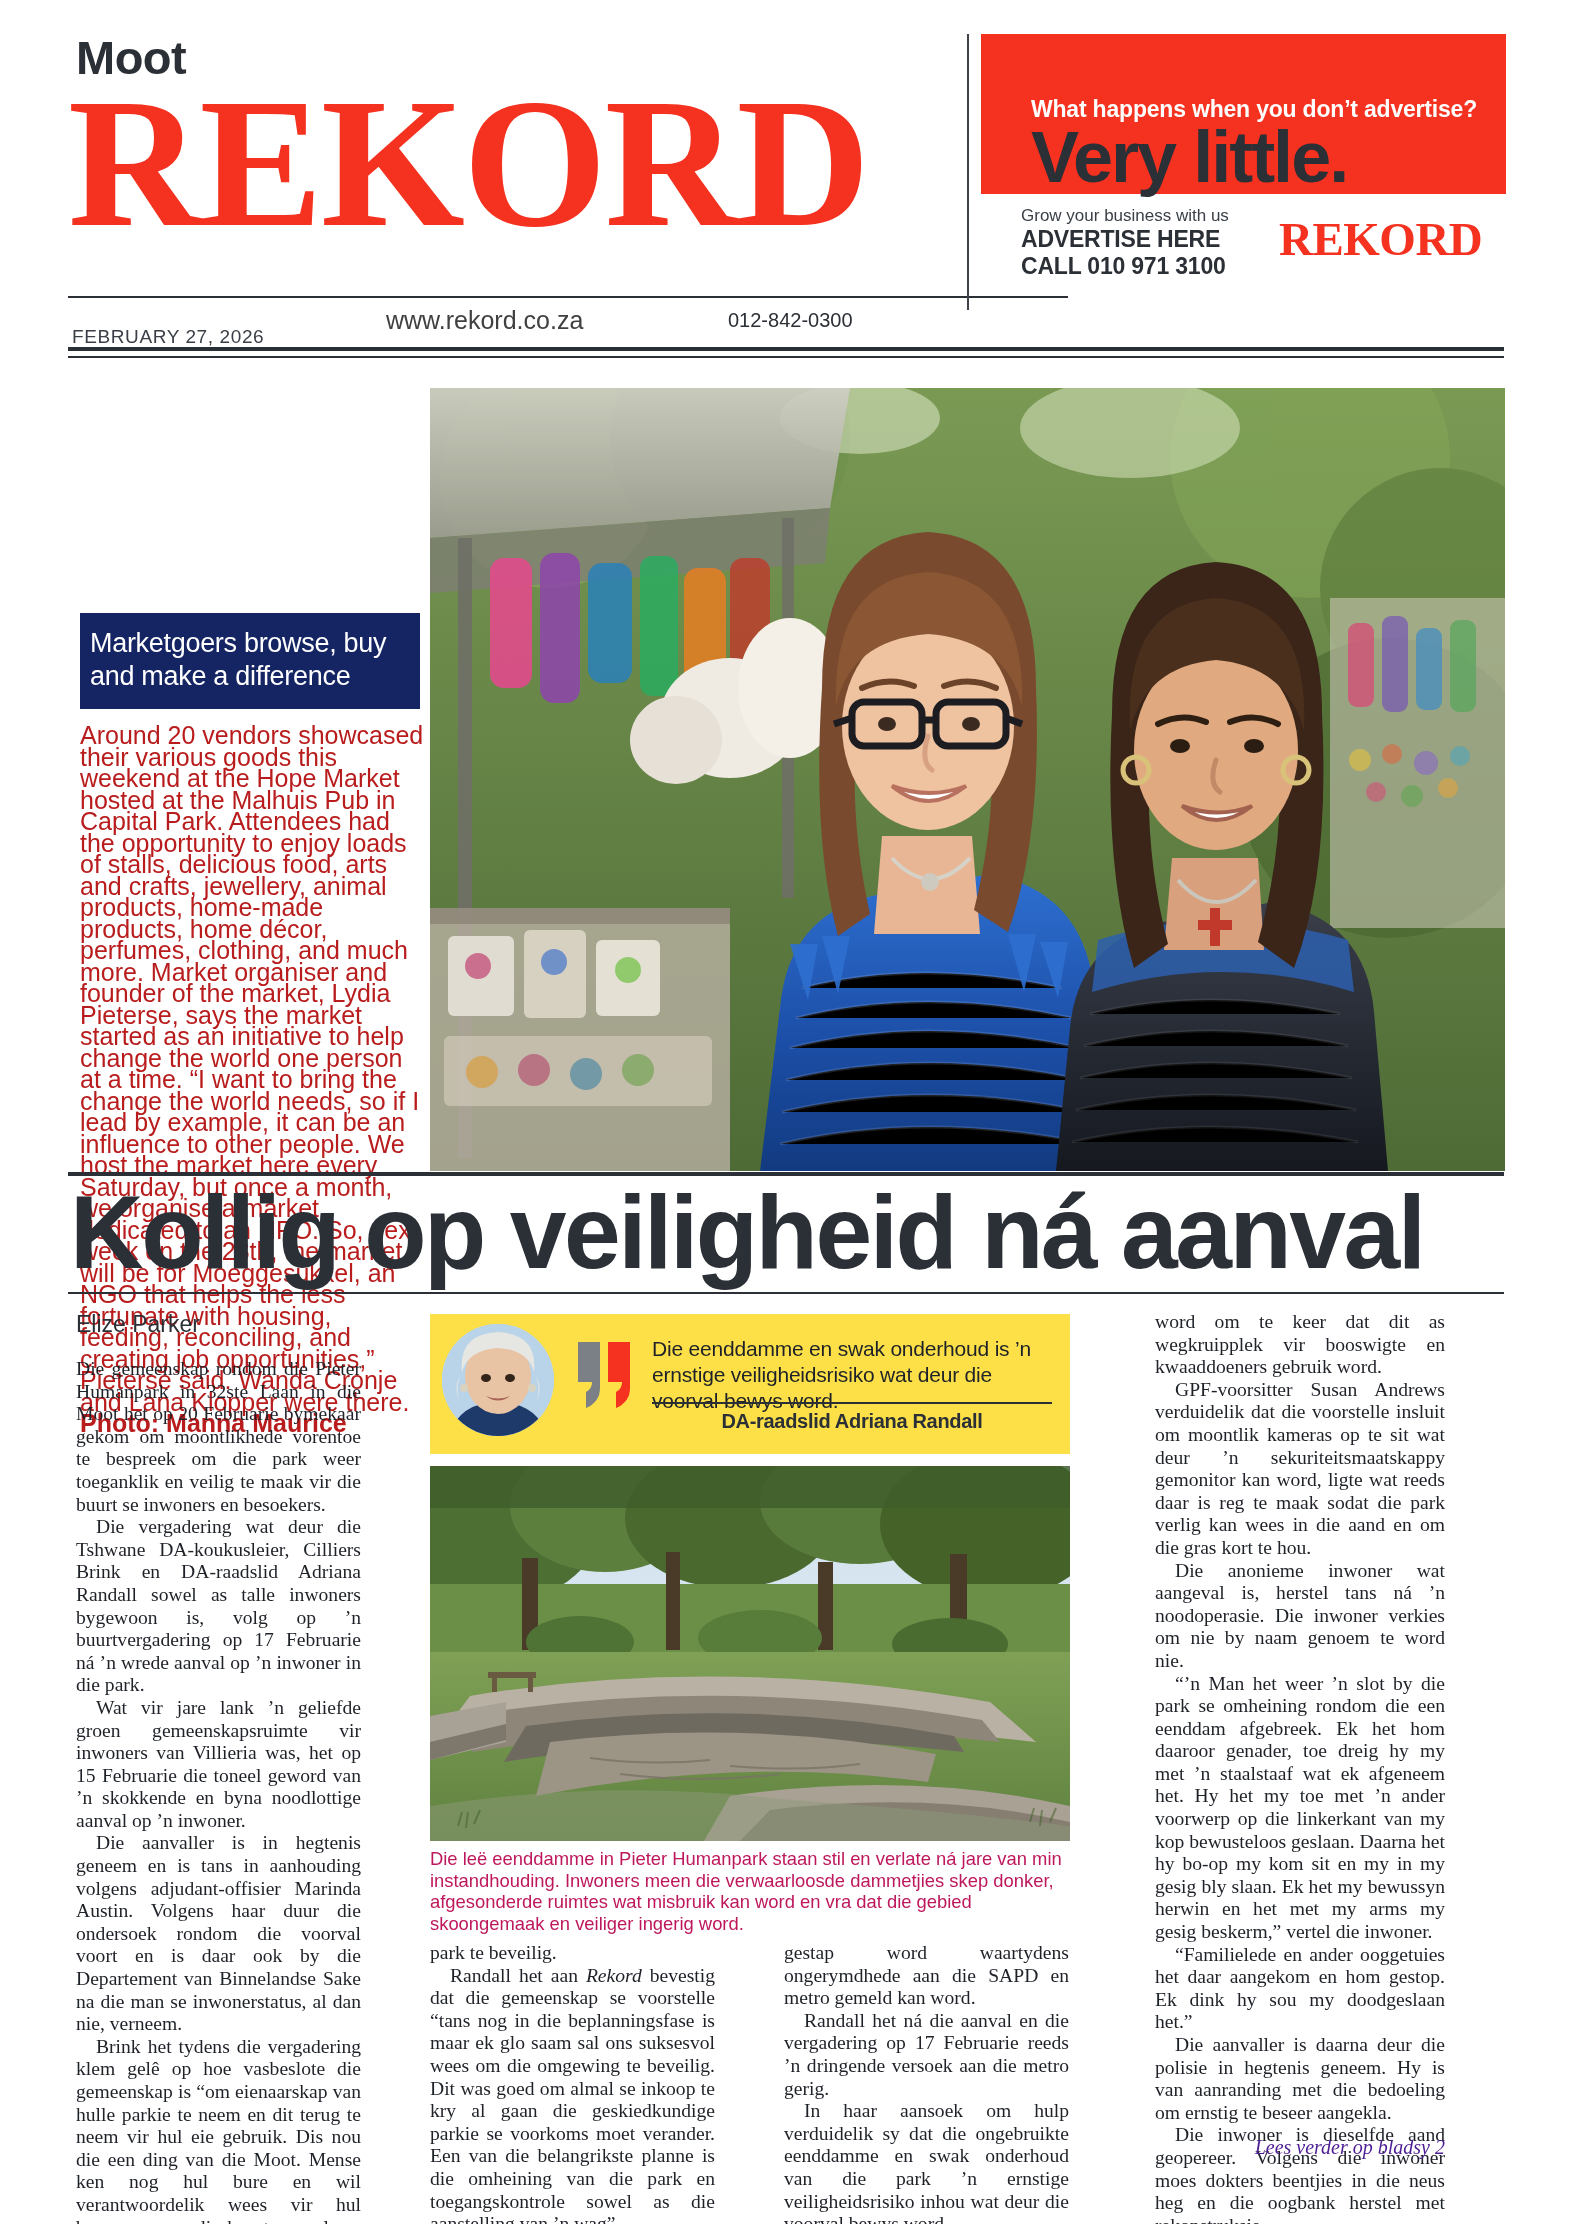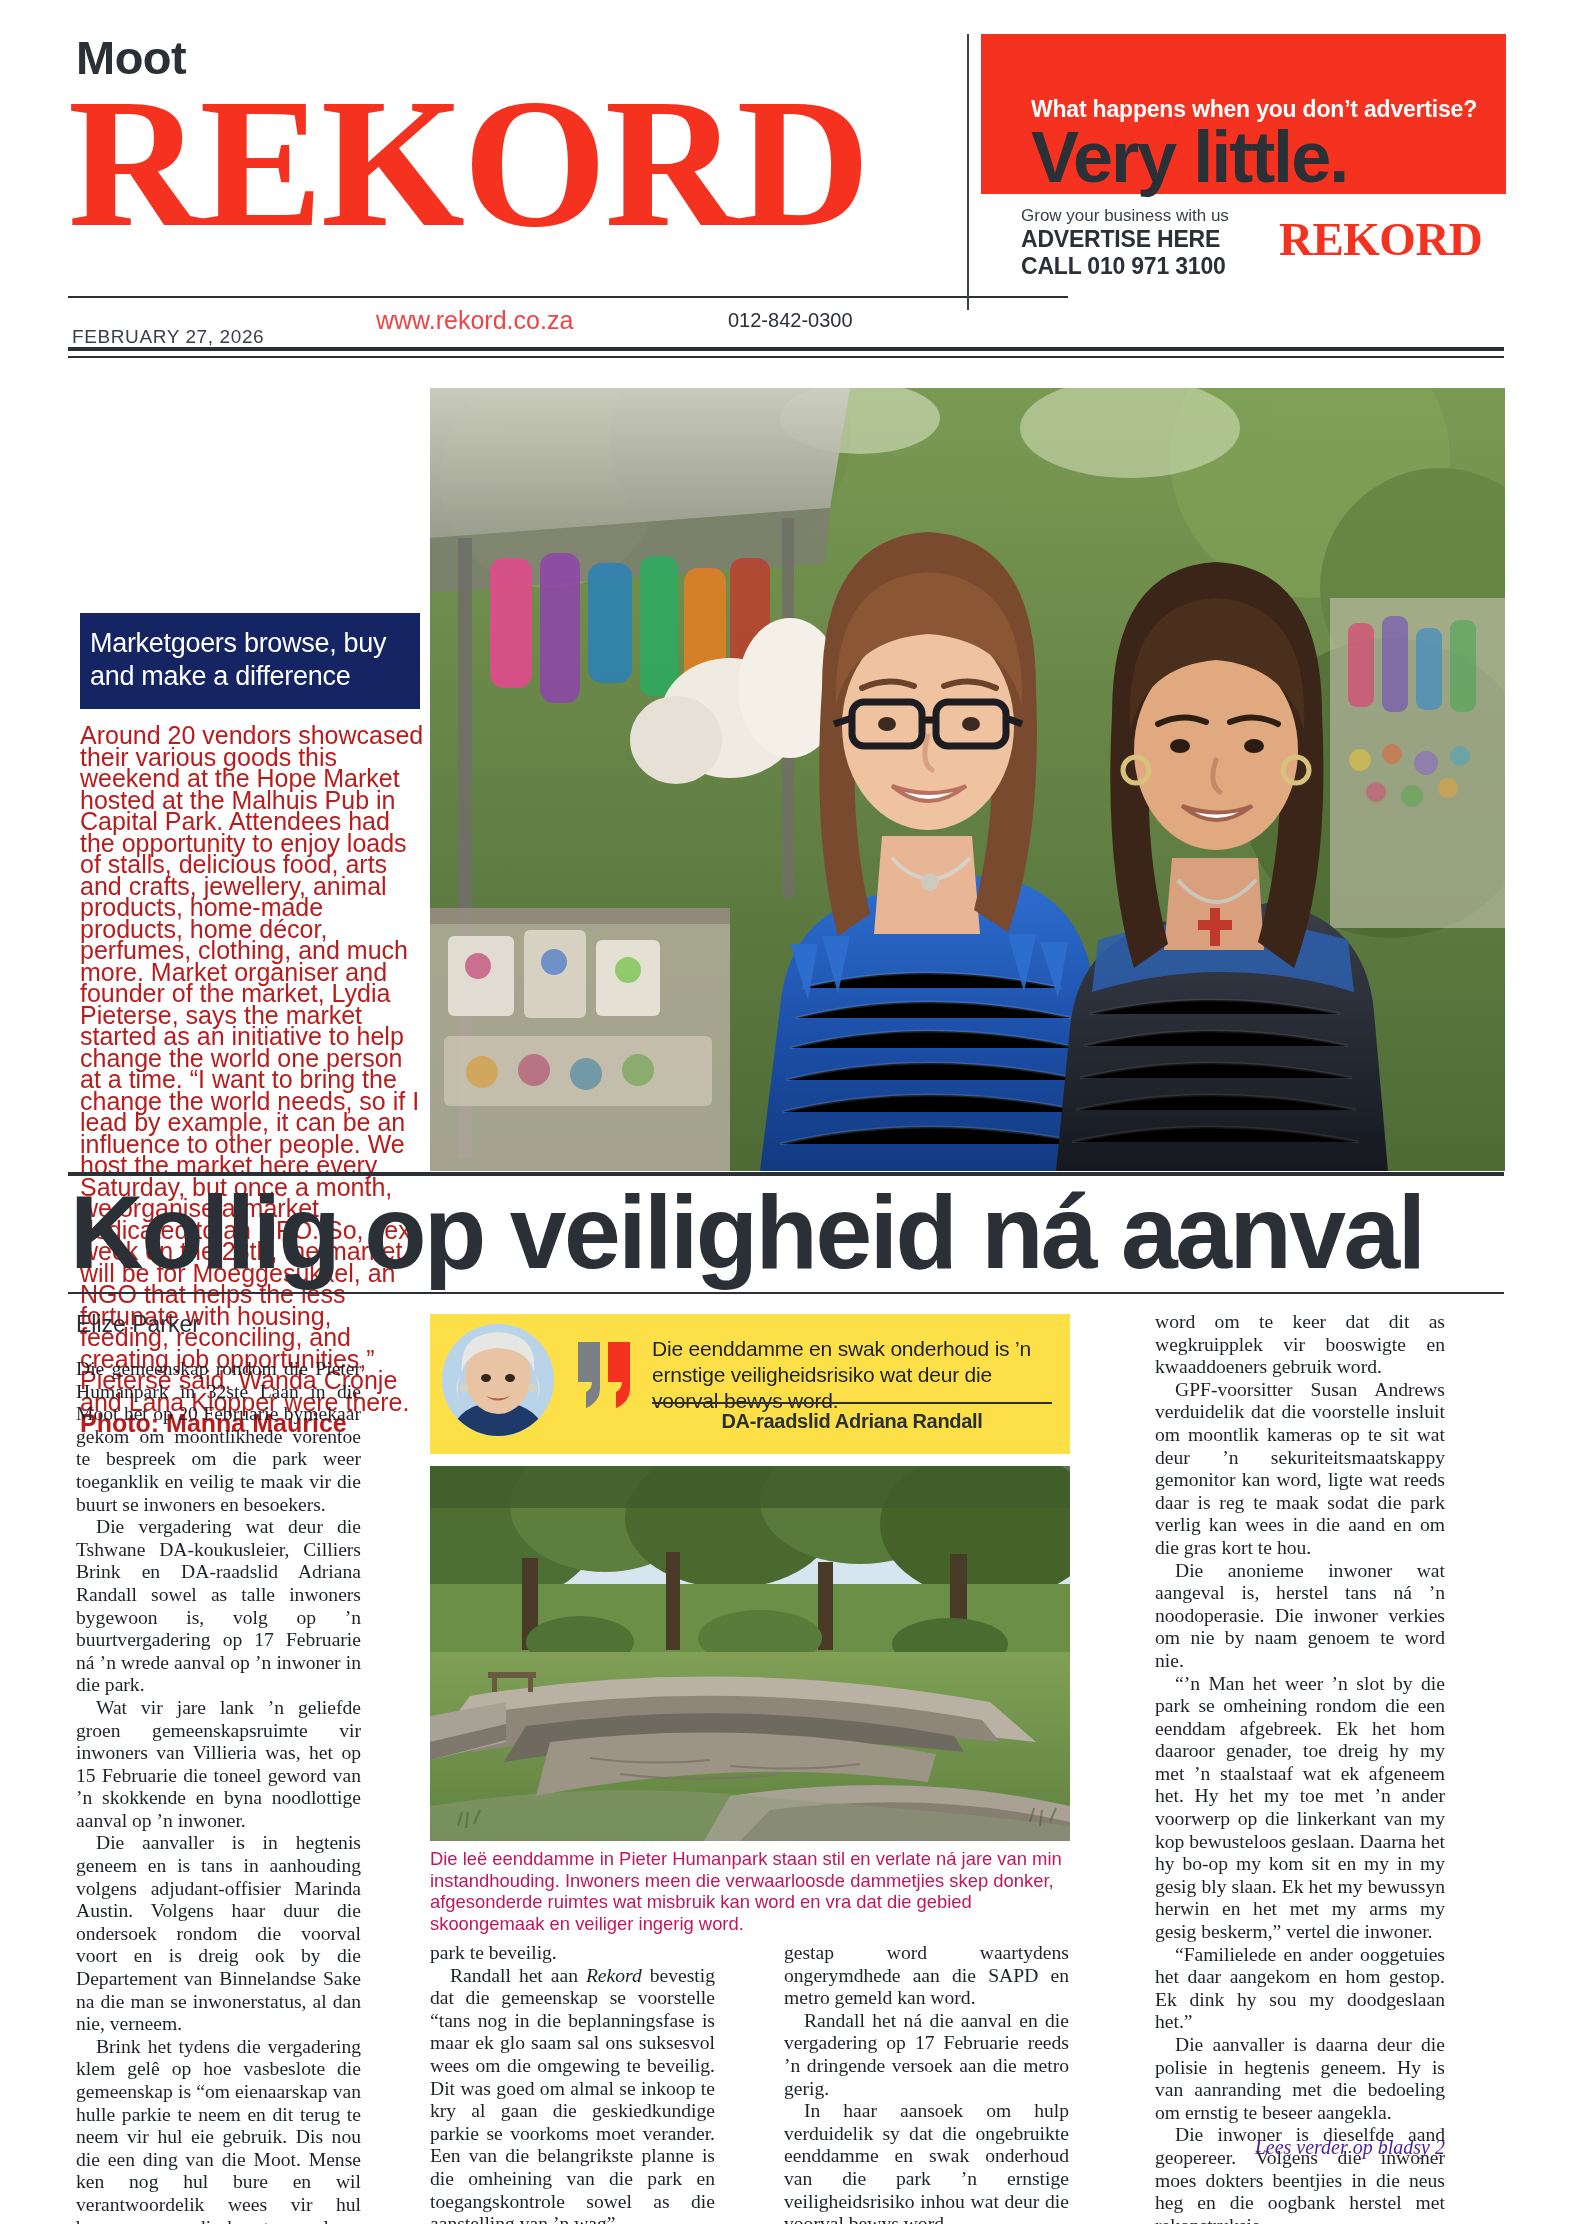--- a/index.html
+++ b/index.html
@@ -64,23 +64,23 @@
     color: #3a3f47;
   }
   .mast-date {
     position: absolute;
     left: 4px; top: 20px;
     letter-spacing: 0.6px;
     font-size: 19px;
   }
   .mast-url {
     position: absolute;
-    left: 308px; top: 0px;
+    left: 318px; top: 0px;
     font-size: 25px;
-    color: #ef4444;
+    color: #404040;
   }
   .mast-phone {
     position: absolute;
     left: 660px; top: 3px;
     font-size: 20px;
     color: #2b2f36;
   }
 
   
   .topad {
@@ -645,21 +645,21 @@
         <path d="M600 356 l4 -14 M610 360 l2 -16 M620 356 l6 -14"></path>
       </g>
     </svg>
   </div>
   <div class="park-caption">Die leë eenddamme in Pieter Humanpark staan stil en verlate ná jare van min instandhouding. Inwoners meen die verwaarloosde dammetjies skep donker, afgesonderde ruimtes wat misbruik kan word en vra dat die gebied skoongemaak en veiliger ingerig word.</div>
 
   <div class="col" id="col1">
       <p class="first">Die gemeenskap rondom die Pieter Humanpark in 32ste Laan in die Moot het op 20 Februarie bymekaar gekom om moontlikhede vorentoe te bespreek om die park weer toeganklik en veilig te maak vir die buurt se inwoners en besoekers.</p>
       <p>Die vergadering wat deur die Tshwane DA-koukusleier, Cilliers Brink en DA-raadslid Adriana Randall sowel as talle inwoners bygewoon is, volg op ’n buurtvergadering op 17 Februarie ná ’n wrede aanval op ’n inwoner in die park.</p>
       <p>Wat vir jare lank ’n geliefde groen gemeenskapsruimte vir inwoners van Villieria was, het op 15 Februarie die toneel geword van ’n skokkende en byna noodlottige aanval op ’n inwoner.</p>
-      <p>Die aanvaller is in hegtenis geneem en is tans in aanhouding volgens adjudant-offisier Marinda Austin. Volgens haar duur die ondersoek rondom die voorval voort en is dreig ook by die Departement van Binnelandse Sake na die man se inwonerstatus, al dan nie, verneem.</p>
+      <p>Die aanvaller is in hegtenis geneem en is tans in aanhouding volgens adjudant-offisier Marinda Austin. Volgens haar duur die ondersoek rondom die voorval voort en is daar ook by die Departement van Binnelandse Sake na die man se inwonerstatus, al dan nie, verneem.</p>
       <p>Brink het tydens die vergadering klem gelê op hoe vasbeslote die gemeenskap is “om eienaarskap van hulle parkie te neem en dit terug te neem vir hul eie gebruik. Dis nou die een ding van die Moot. Mense ken nog hul bure en wil verantwoordelik wees vir hul buurmense en die buurt se welsyn. Ek dink die vergadering se voorgestelde inisiatiewe hou belofte in”.</p>
     </div>
 
   <div class="col" id="col4">
       <p class="first">word om te keer dat dit as wegkruipplek vir booswigte en kwaaddoeners gebruik word.</p>
       <p>GPF-voorsitter Susan Andrews verduidelik dat die voorstelle insluit om moontlik kameras op te sit wat deur ’n sekuriteitsmaatskappy gemonitor kan word, ligte wat reeds daar is reg te maak sodat die park verlig kan wees in die aand en om die gras kort te hou.</p>
       <p>Die anonieme inwoner wat aangeval is, herstel tans ná ’n noodoperasie. Die inwoner verkies om nie by naam genoem te word nie.</p>
       <p>“’n Man het weer ’n slot by die park se omheining rondom die een eenddam afgebreek. Ek het hom daaroor genader, toe dreig hy my met ’n staalstaaf wat ek afgeneem het. Hy het my toe met ’n ander voorwerp op die linkerkant van my kop bewusteloos geslaan. Daarna het hy bo-op my kom sit en my in my gesig bly slaan. Ek het my bewussyn herwin en het met my arms my gesig beskerm,” vertel die inwoner.</p>
       <p>“Familielede en ander ooggetuies het daar aangekom en hom gestop. Ek dink hy sou my doodgeslaan het.”</p>
       <p>Die aanvaller is daarna deur die polisie in hegtenis geneem. Hy is van aanranding met die bedoeling om ernstig te beseer aangekla.</p>

